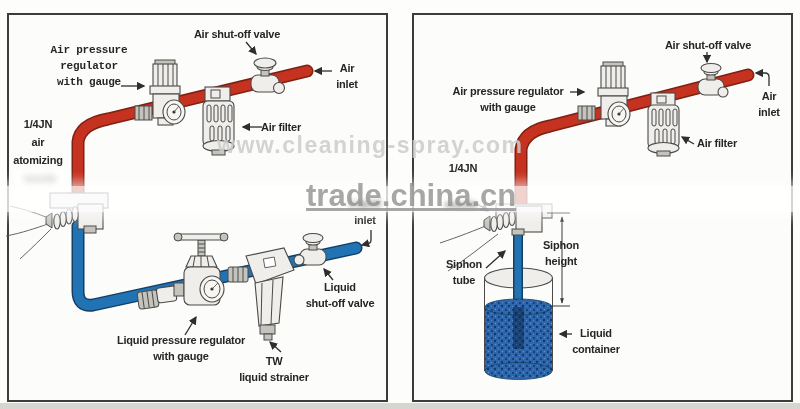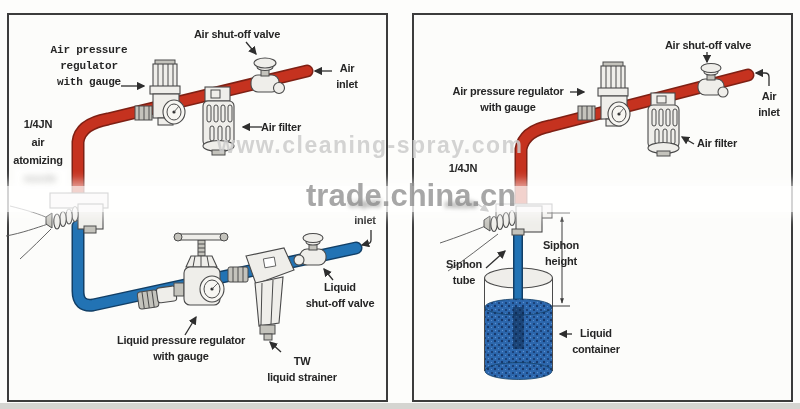--- a/index.html
+++ b/index.html
@@ -18,21 +18,21 @@
   .obsc-faint{filter:blur(3px);color:rgba(90,90,90,0.38);z-index:5;}
   .band{position:absolute;left:0;top:186px;width:800px;height:26px;
         background:rgba(255,255,255,0.78);box-shadow:0 0 10px 5px rgba(255,255,255,0.55);
         z-index:4;}
   .patch{position:absolute;left:14px;top:168px;width:54px;height:22px;
          background:rgba(255,255,255,0.8);filter:blur(2px);z-index:4;}
   .wm{position:absolute;z-index:6;white-space:pre;transform:translateX(0);}
   .wm-site{left:217px;top:133px;font:bold 23px/24px "Liberation Sans",sans-serif;
            letter-spacing:1.5px;color:var(--watermark-light);opacity:0.85;}
   .wm-trade{left:306px;top:180px;font:bold 31px/32px "Liberation Sans",sans-serif;
-            color:var(--watermark-dark);opacity:0.78;filter:blur(0.4px);}
+            color:var(--watermark-dark);opacity:0.78;filter:blur(0.4px);text-decoration:underline;}
   .bottom-strip{position:absolute;left:0;top:403px;width:800px;height:6px;
                 background:#d5d5d1;z-index:1;}
   
   .oline{fill:#efeeea;stroke:var(--outline);stroke-width:1.1;}
   .gauge{fill:#f7f6f2;stroke:var(--outline);stroke-width:1.1;}
   .dk{fill:#c4c3bc;stroke:var(--outline);stroke-width:1;}
   .ln{stroke:var(--outline);stroke-width:1;fill:none;}
   .thin{stroke:#555;stroke-width:0.9;fill:none;}
   .arrow{stroke:#2e2e2e;stroke-width:1.3;fill:none;}
   .dim{stroke:#3a3a3a;stroke-width:1;fill:none;}
@@ -272,21 +272,21 @@
 with gauge</div>
 <div class="lbl" style="left:281px;top:119px;">Air filter</div>
 <div class="lbl" style="left:347px;top:60px;">Air
 inlet</div>
 <div class="lbl lh18" style="left:38px;top:115px;">1/4JN
 air
 atomizing</div>
 <div class="lbl obsc-faint" style="left:40px;top:170px;">nozzle</div>
 <div class="lbl" style="left:181px;top:332px;">Liquid pressure regulator
 with gauge</div>
-<div class="lbl" style="left:302px;top:353px;">TW
+<div class="lbl" style="left:274px;top:353px;">TW
 liquid strainer</div>
 <div class="lbl" style="left:340px;top:279px;">Liquid
 shut-off valve</div>
 <div class="lbl obsc" style="left:365px;top:195px;">Liquid</div>
 <div class="lbl" style="left:365px;top:212px;">inlet</div>
 
 <div class="lbl" style="left:708px;top:37px;">Air shut-off valve</div>
 <div class="lbl" style="left:508px;top:83px;text-align:center;">Air pressure regulator
 with gauge</div>
 <div class="lbl" style="left:717px;top:135px;">Air filter</div>

